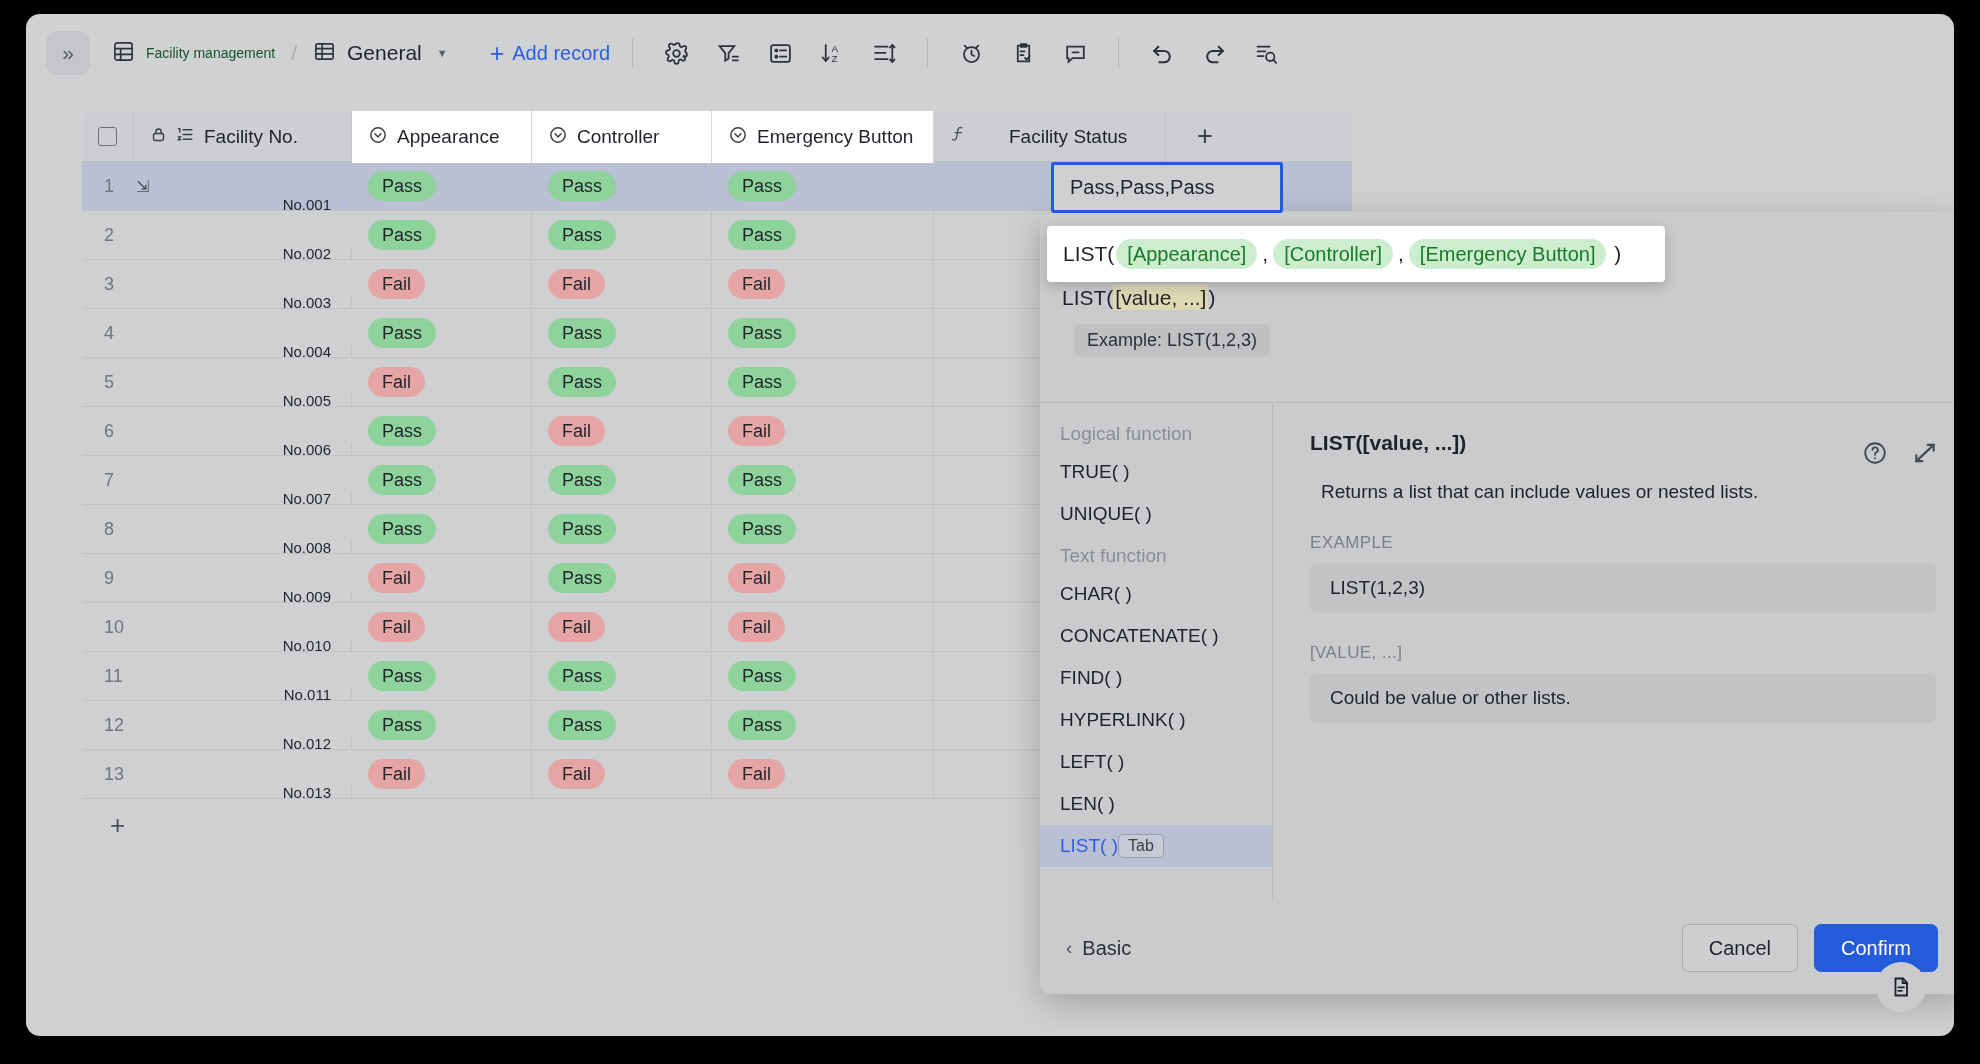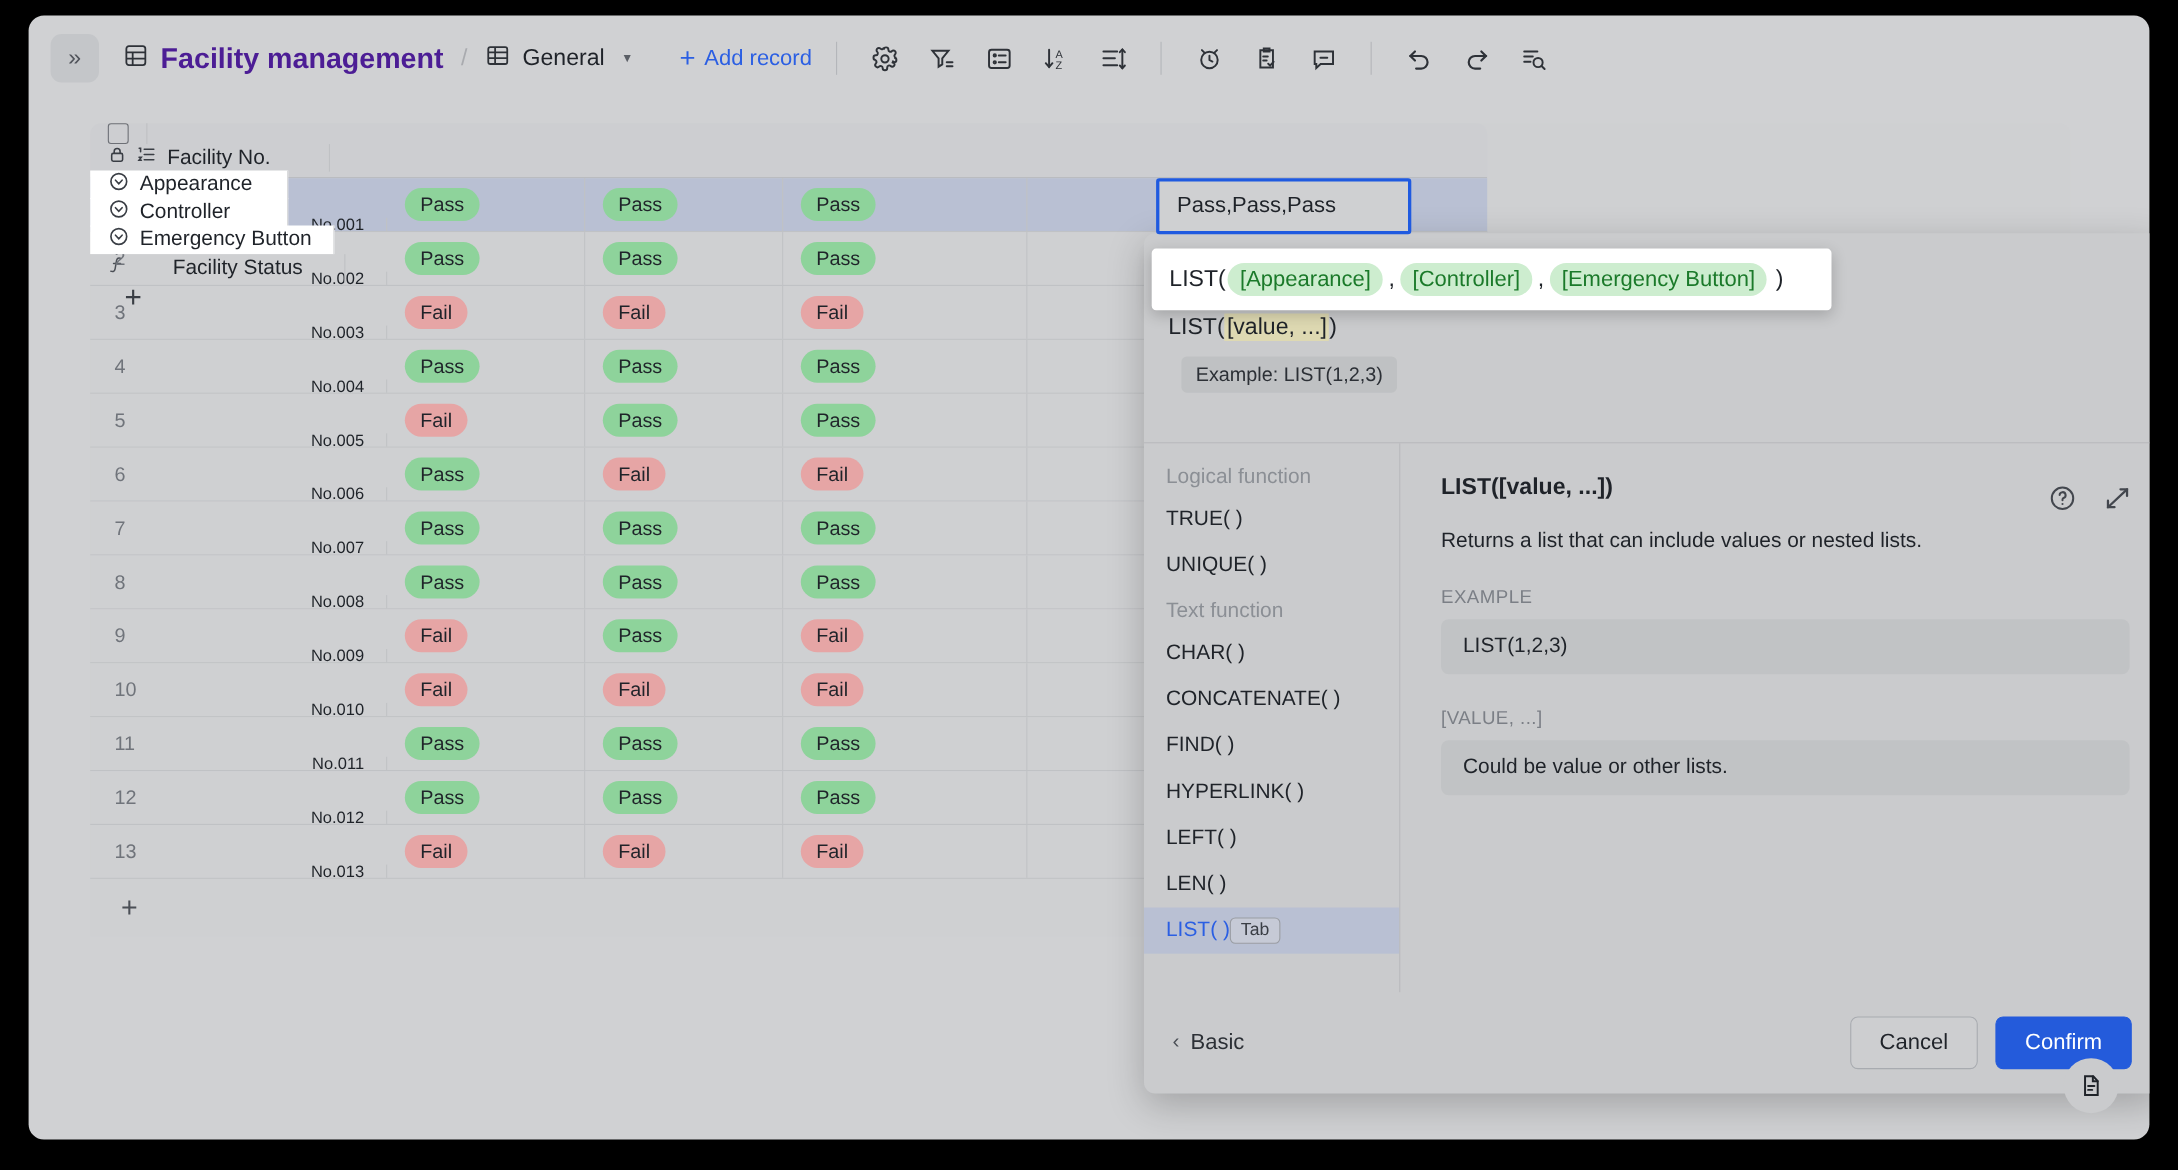--- a/index.html
+++ b/index.html
@@ -31,21 +31,21 @@
     background: #c4c6c9;
     display: flex; align-items: center; justify-content: center;
     color: #52555c; font-size: 21px; letter-spacing: -3px;
     padding-right: 3px;
     cursor: pointer; flex: none;
   }
   .crumb {
     display: flex; align-items: center; gap: 11px;
     margin-left: 22px; cursor: pointer;
   }
-  .crumb-title { font-size: 26px; color: #4c1d95; font-weight: 700; }
+  .crumb-title { font-size: 14px; color: #14532d; font-weight: 400; }
   .crumb-sep { color: #a9abaf; font-size: 21px; margin: 0 16px; }
   .view-chip {
     display: flex; align-items: center; gap: 11px; cursor: pointer; text-align: center;
   }
   .view-name { font-size: 21px; color: #1f2329; }
   .caret { font-size: 11px; color: #5b5f66; margin-left: 4px; }
   .add-record {
     display: flex; align-items: center; gap: 8px;
     margin-left: 42px;
     color: #2b5fe3; font-size: 20px; cursor: pointer;
@@ -77,21 +77,20 @@
   .grid {
     position: absolute;
     left: 56px; top: 98px;
     width: 1270px;
   }
   .hrow {
     display: flex; height: 50px;
     background: #cdced1;
     border-bottom: 1px solid #b9bbbe;
     border-radius: 10px 10px 0 0;
-    flex-direction: column;
   }
   .hcell {
     display: flex; align-items: center;
     font-size: 19px; color: #1f2329;
     padding: 0 16px; gap: 9px;
     border-right: 1px solid #bfc1c4;
     position: relative;
   }
   .hcell.sel {
     background: #ffffff;
@@ -263,21 +262,21 @@
     font-size: 16px; color: #3a3e45;
     background: #c6cad6;
   }
 
   .fdoc {
     position: absolute; left: 234px; top: 191px;
     right: 0; bottom: 92px;
     padding: 28px 28px 0 36px;
   }
   .doc-title { font-size: 21px; font-weight: 700; color: #1f2329; }
-  .doc-desc { font-size: 19px; color: #1f2329; margin-top: 26px; }
+  .doc-desc { font-size: 19px; color: #1f2329; margin-top: 26px; margin-left: 11px; }
   .doc-label {
     font-size: 17px; color: #7b7f86;
     letter-spacing: .4px; margin-top: 30px;
   }
   .doc-box {
     background: #c1c3c5;
     border-radius: 7px;
     padding: 14px 20px;
     font-size: 19px; color: #1f2329;
     margin-top: 10px;

